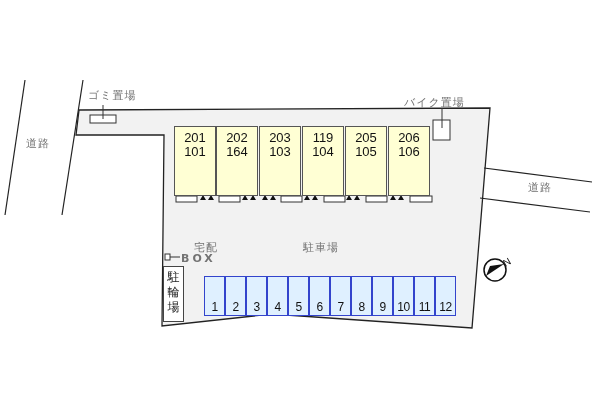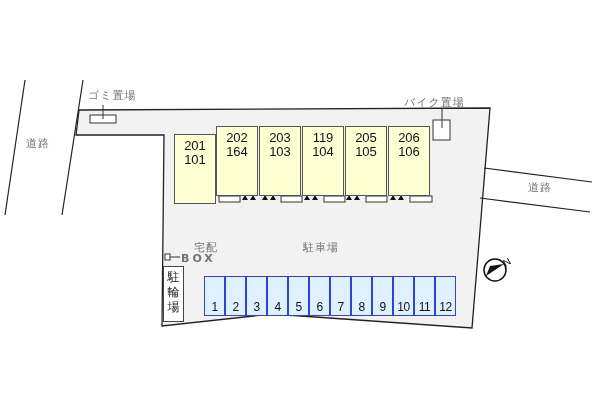--- a/index.html
+++ b/index.html
@@ -88,21 +88,21 @@
 <div class="lbl" style="left:303px; top:240px;">駐車場</div>
 <div class="lbl" style="left:194px; top:240px;">宅配</div>
 <div class="lbl" style="left:181px; top:252px; letter-spacing:3px;font-weight:bold;">BOX</div>
 
 <div class="bike-stack">
   <div>駐</div>
   <div>輪</div>
   <div>場</div>
 </div>
 
-<div class="unit" style="left:174px;margin-top:8px;">
+<div class="unit" style="left:174px;">
   <div class="nums">
       <div>201</div>
       <div>101</div>
     </div>
 </div>
 <div class="unit" style="left:216px;">
   <div class="nums">
       <div>202</div>
       <div>164</div>
     </div>

